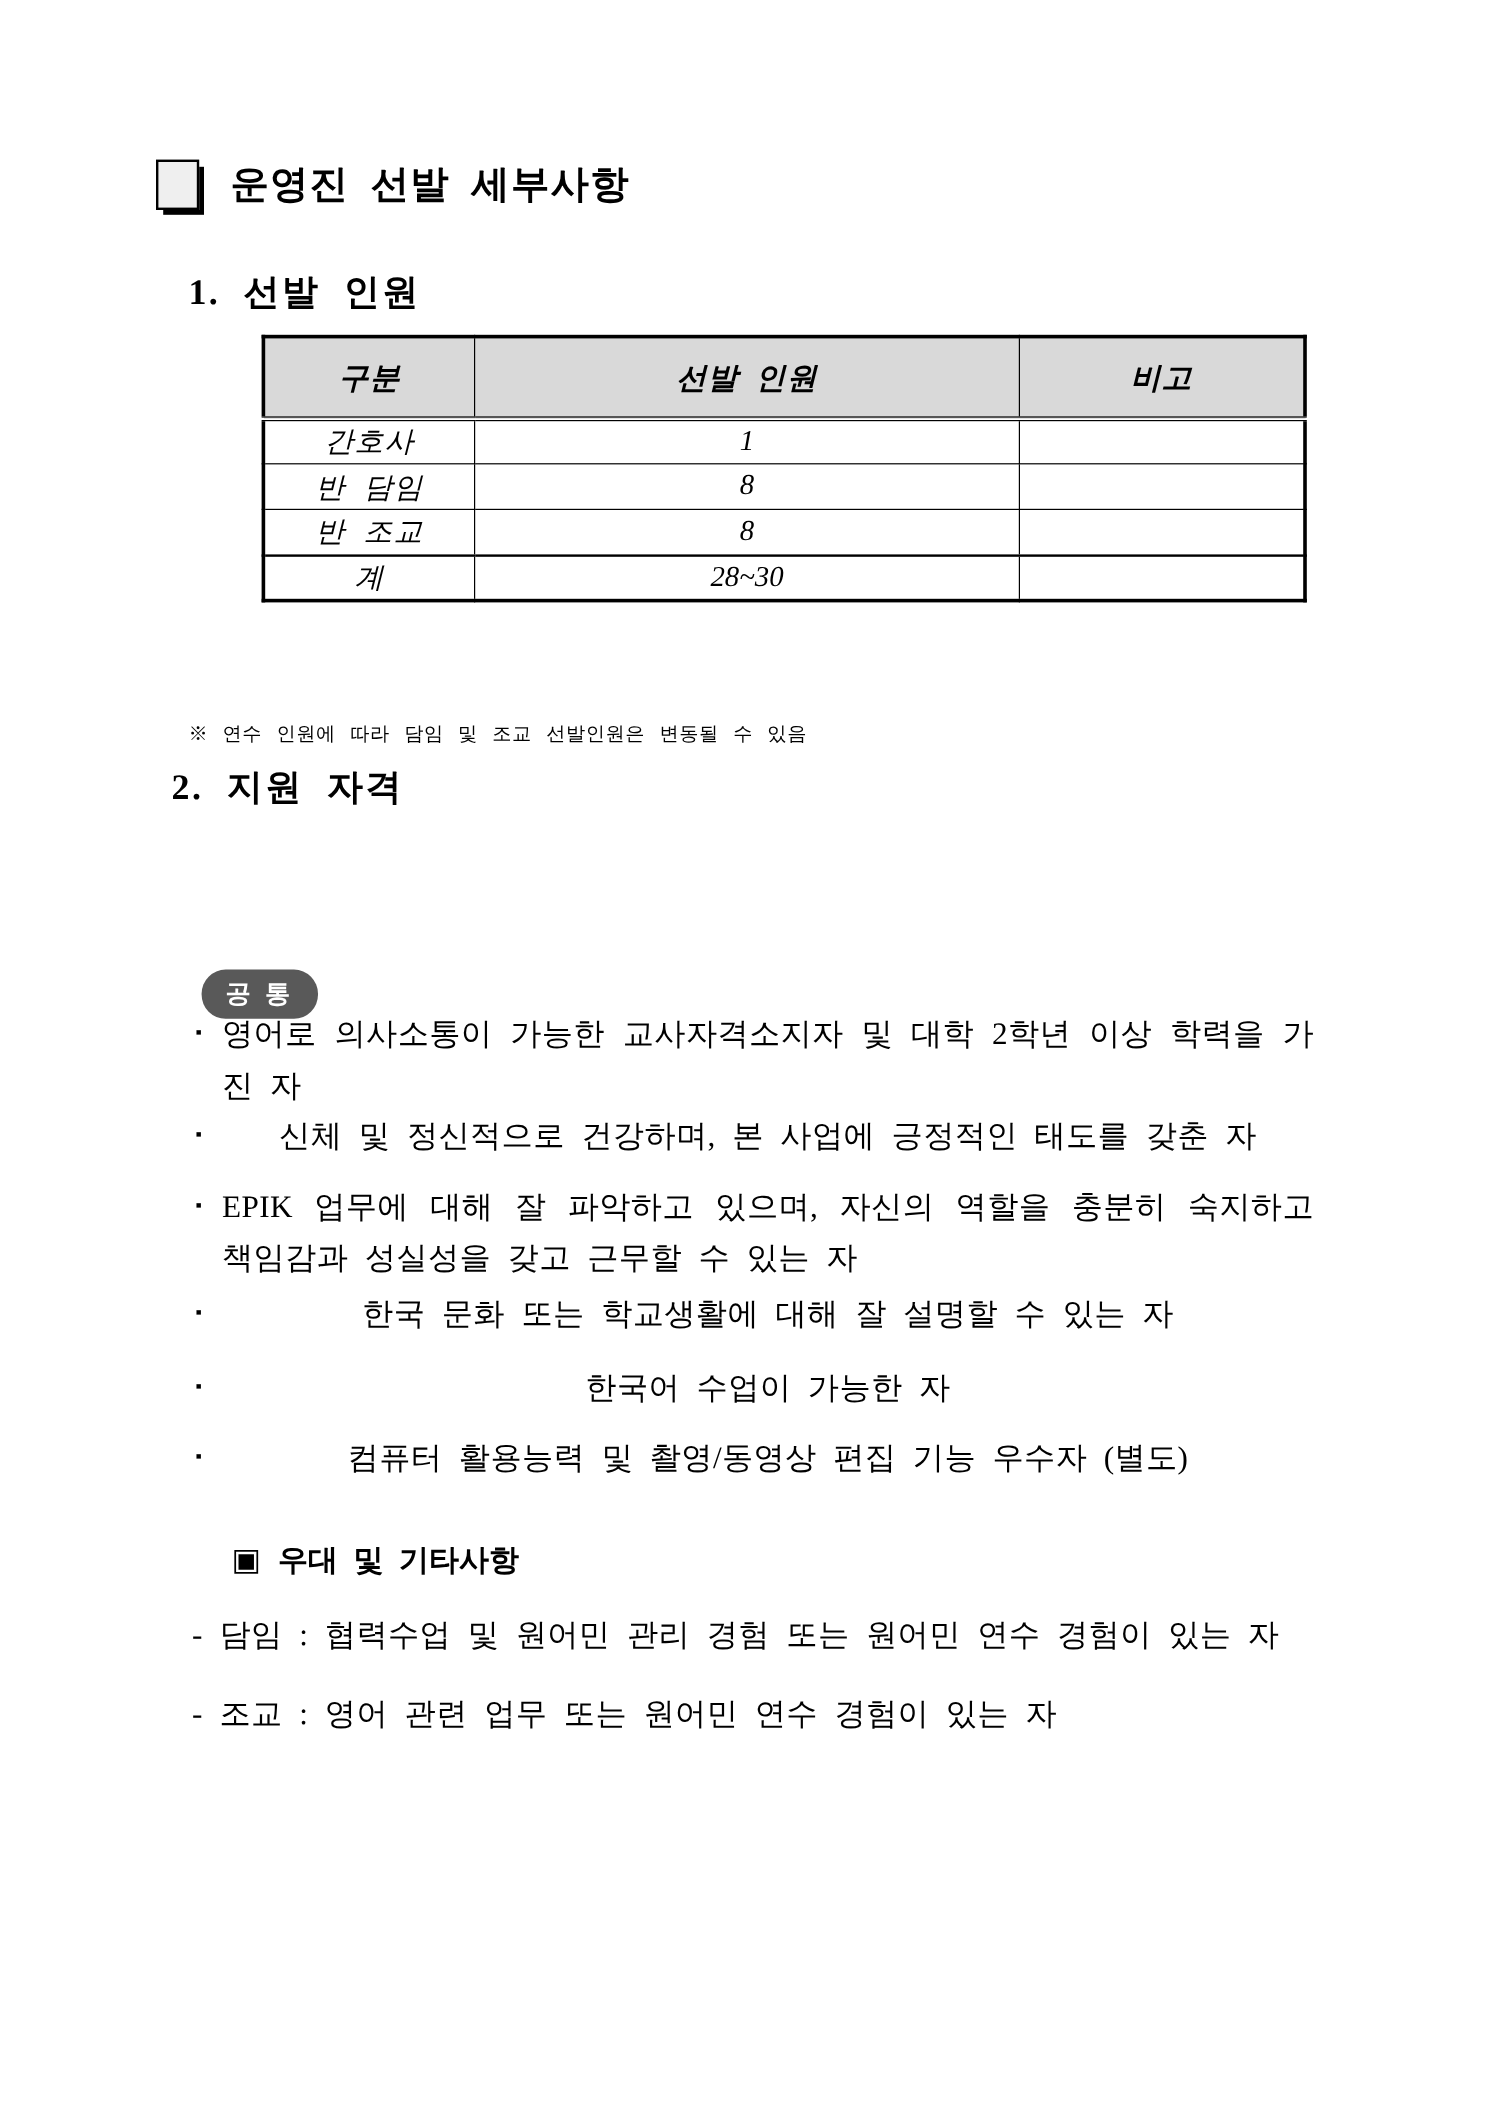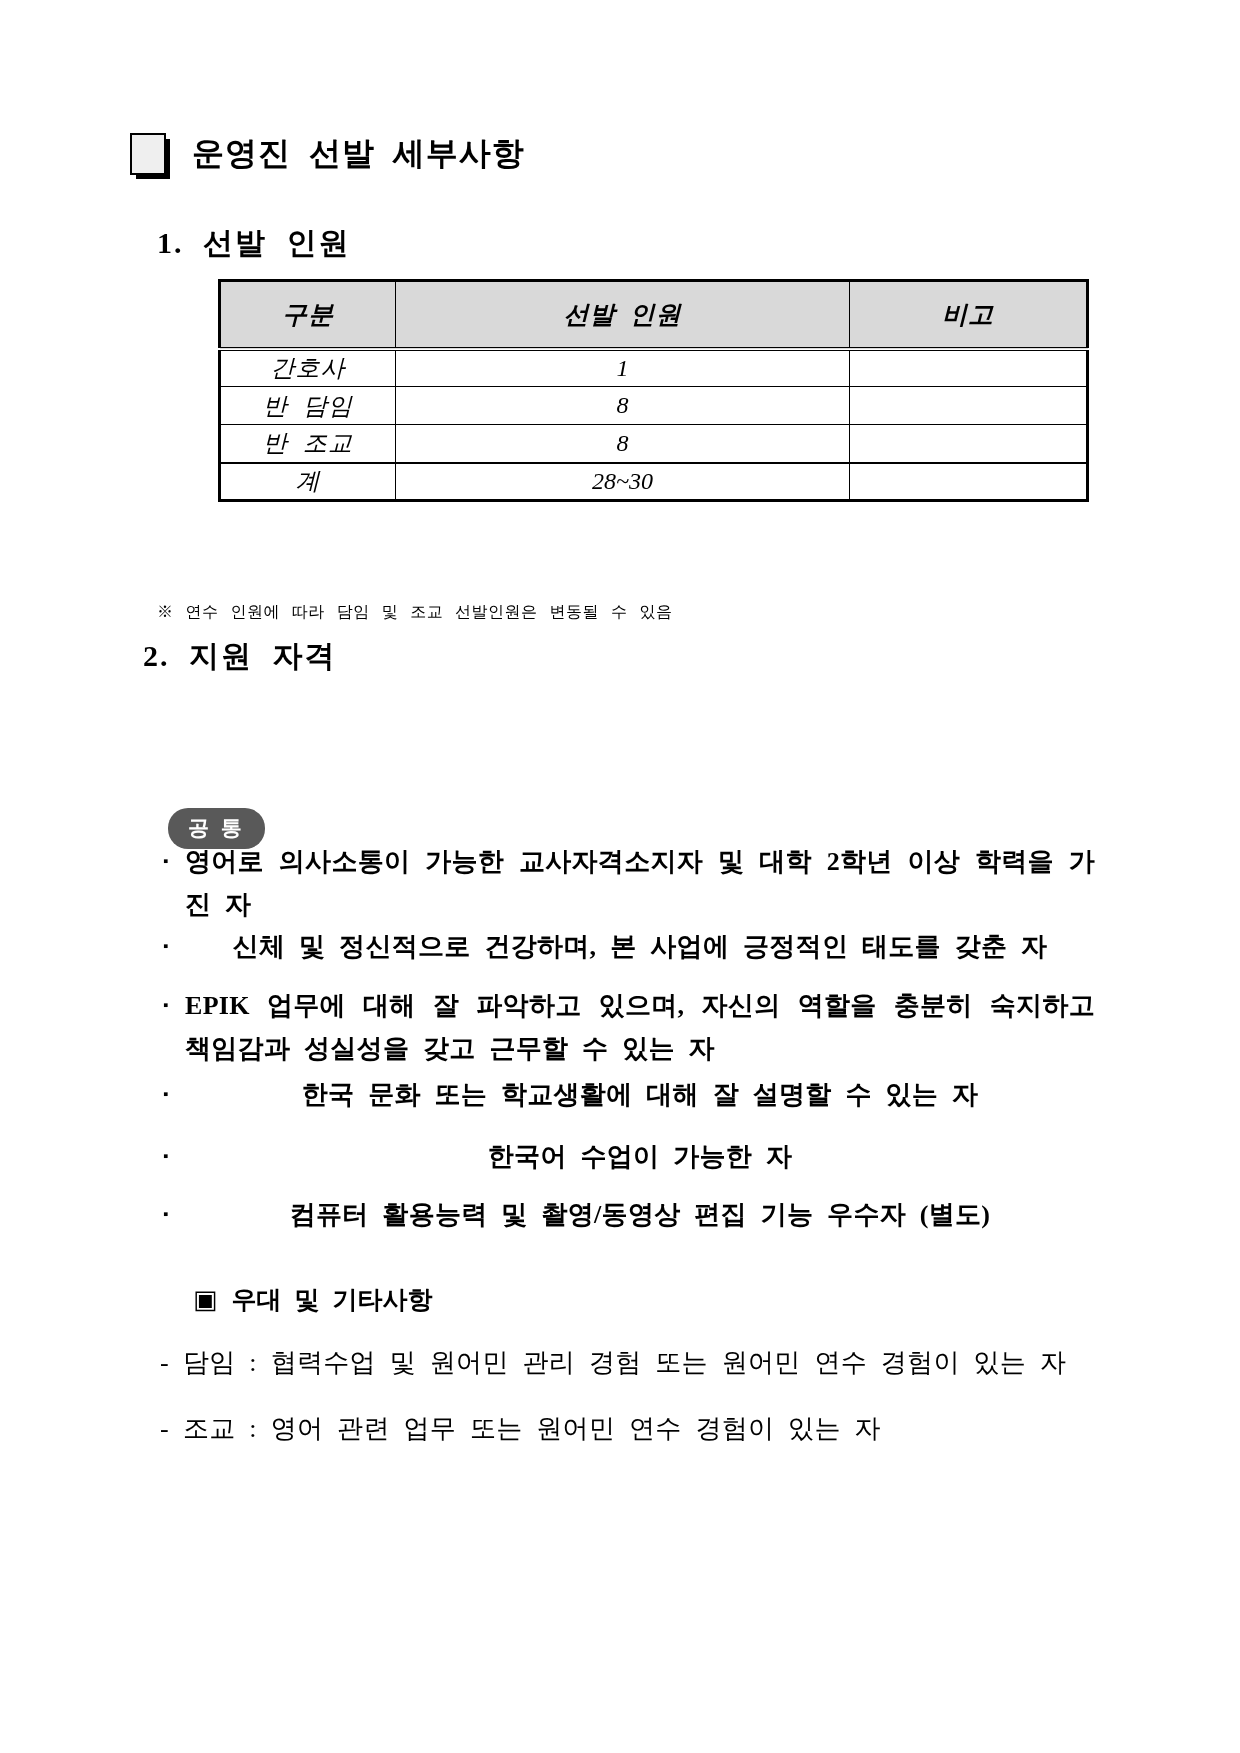--- a/index.html
+++ b/index.html
@@ -68,21 +68,21 @@
     display:inline-block;
   }
 
   
   .bullet {
     left:163px; width:932px;
     display:flex; align-items:flex-start;
     font-size:26px; line-height:43px; word-spacing:7px; letter-spacing:0.3px;
   }
   .bullet .marker { flex:0 0 22px; font-size:15px; line-height:43px; }
-  .bullet .btxt { flex:1 1 auto; text-align:justify;font-weight:bold; }
+  .bullet .btxt { flex:1 1 auto; text-align:justify; }
   .bullet.single .btxt { text-align:center; }
   .b1 { top:840px; } .b2 { top:925px; } .b3 { top:984px; }
   .b4 { top:1073px; } .b5 { top:1135px; } .b6 { top:1193px; }
 
   
   .sub-heading {
     left:193px; top:1283px;
     font-family:"Liberation Sans","DejaVu Sans",sans-serif;
     font-weight:bold; font-size:25px; word-spacing:6px;
     display:flex; align-items:center; gap:14px;

